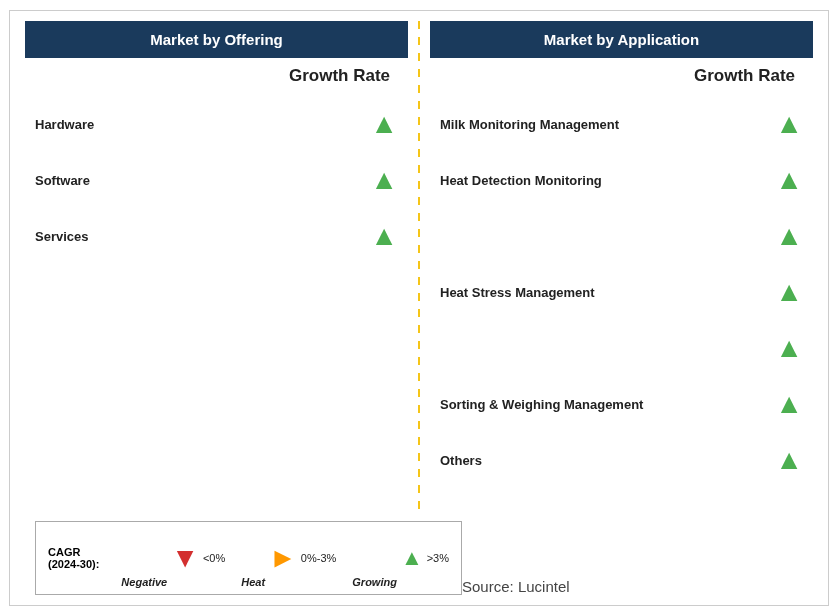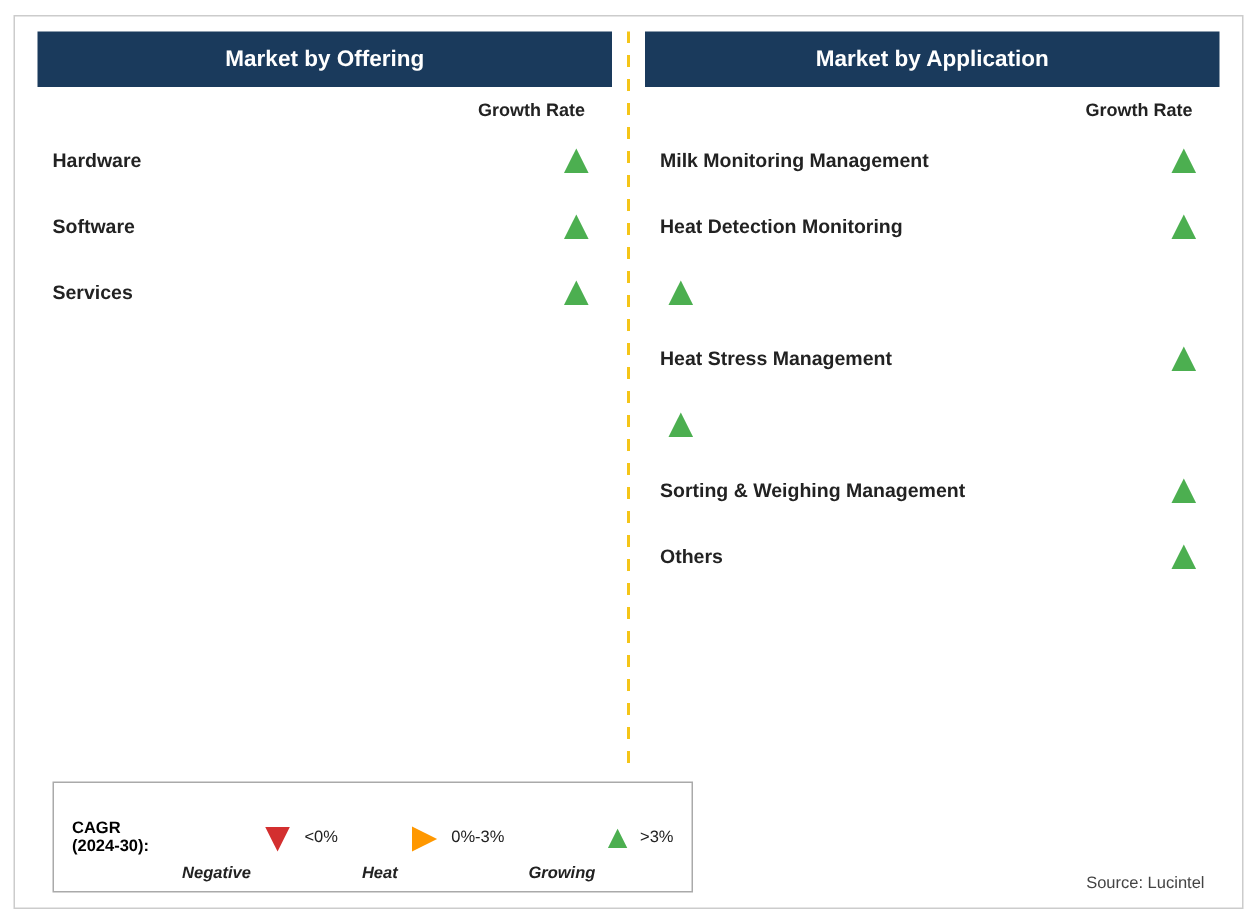--- a/index.html
+++ b/index.html
@@ -36,32 +36,33 @@
       background: #1a3a5c;
       color: #fff;
       font-weight: bold;
       font-size: 15px;
       text-align: center;
       padding: 10px 8px;
       margin-bottom: 8px;
     }
     .growth-rate-label {
       text-align: right;
-      font-size: 12px;
+      font-size: 17px;
       font-weight: bold;
       color: #222;
       padding-right: 18px;
       margin-bottom: 4px;
     }
     .item-row {
       display: flex;
       align-items: center;
-      justify-content: space-between;
+      justify-content: flex-end;
       padding: 6px 10px 6px 10px;
       min-height: 44px;
+      margin-top: 12px;
     }
     .item-label {
       font-size: 13px;
       font-weight: bold;
       color: #222;
       flex: 1;
     }
     .green-arrow-up {
       font-size: 28px;
       color: #4caf50;
@@ -117,26 +118,26 @@
       color: #222;
       font-size: 11px;
       margin-top: 48px;
     }
     .legend-value {
       font-size: 11px;
       color: #222;
     }
     .footer-row {
       display: flex;
-      justify-content: space-between;
+      justify-content: flex-start;
       align-items: flex-end;
       margin-top: 4px;
     }
     .source-text {
-      font-size: 11px;
+      font-size: 15px;
       color: #444;
       text-align: right;
       padding-right: 10px;
     }
     .cagr-label {
       font-weight: bold;
       font-size: 11px;
       margin-right: 6px;
     }
   </style>

